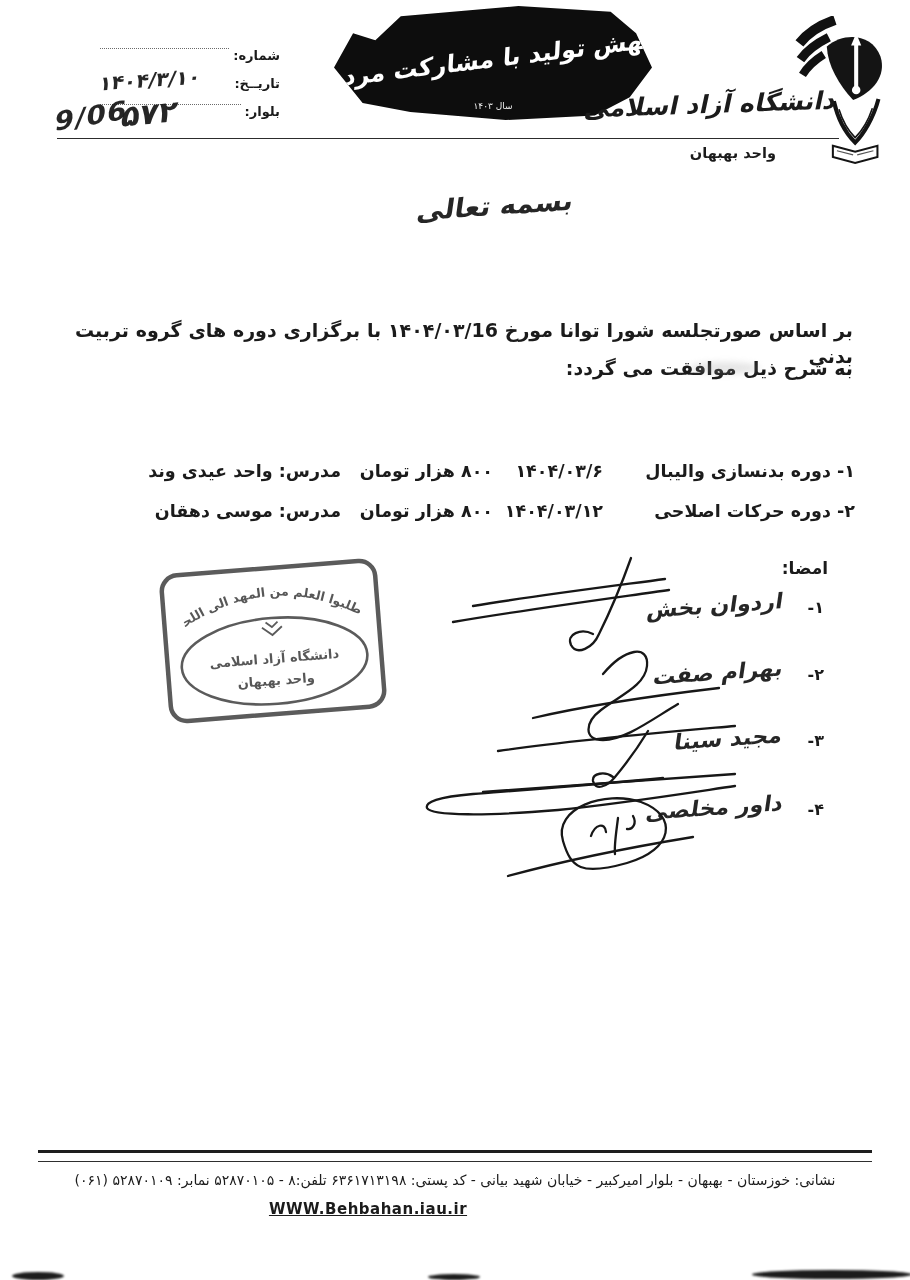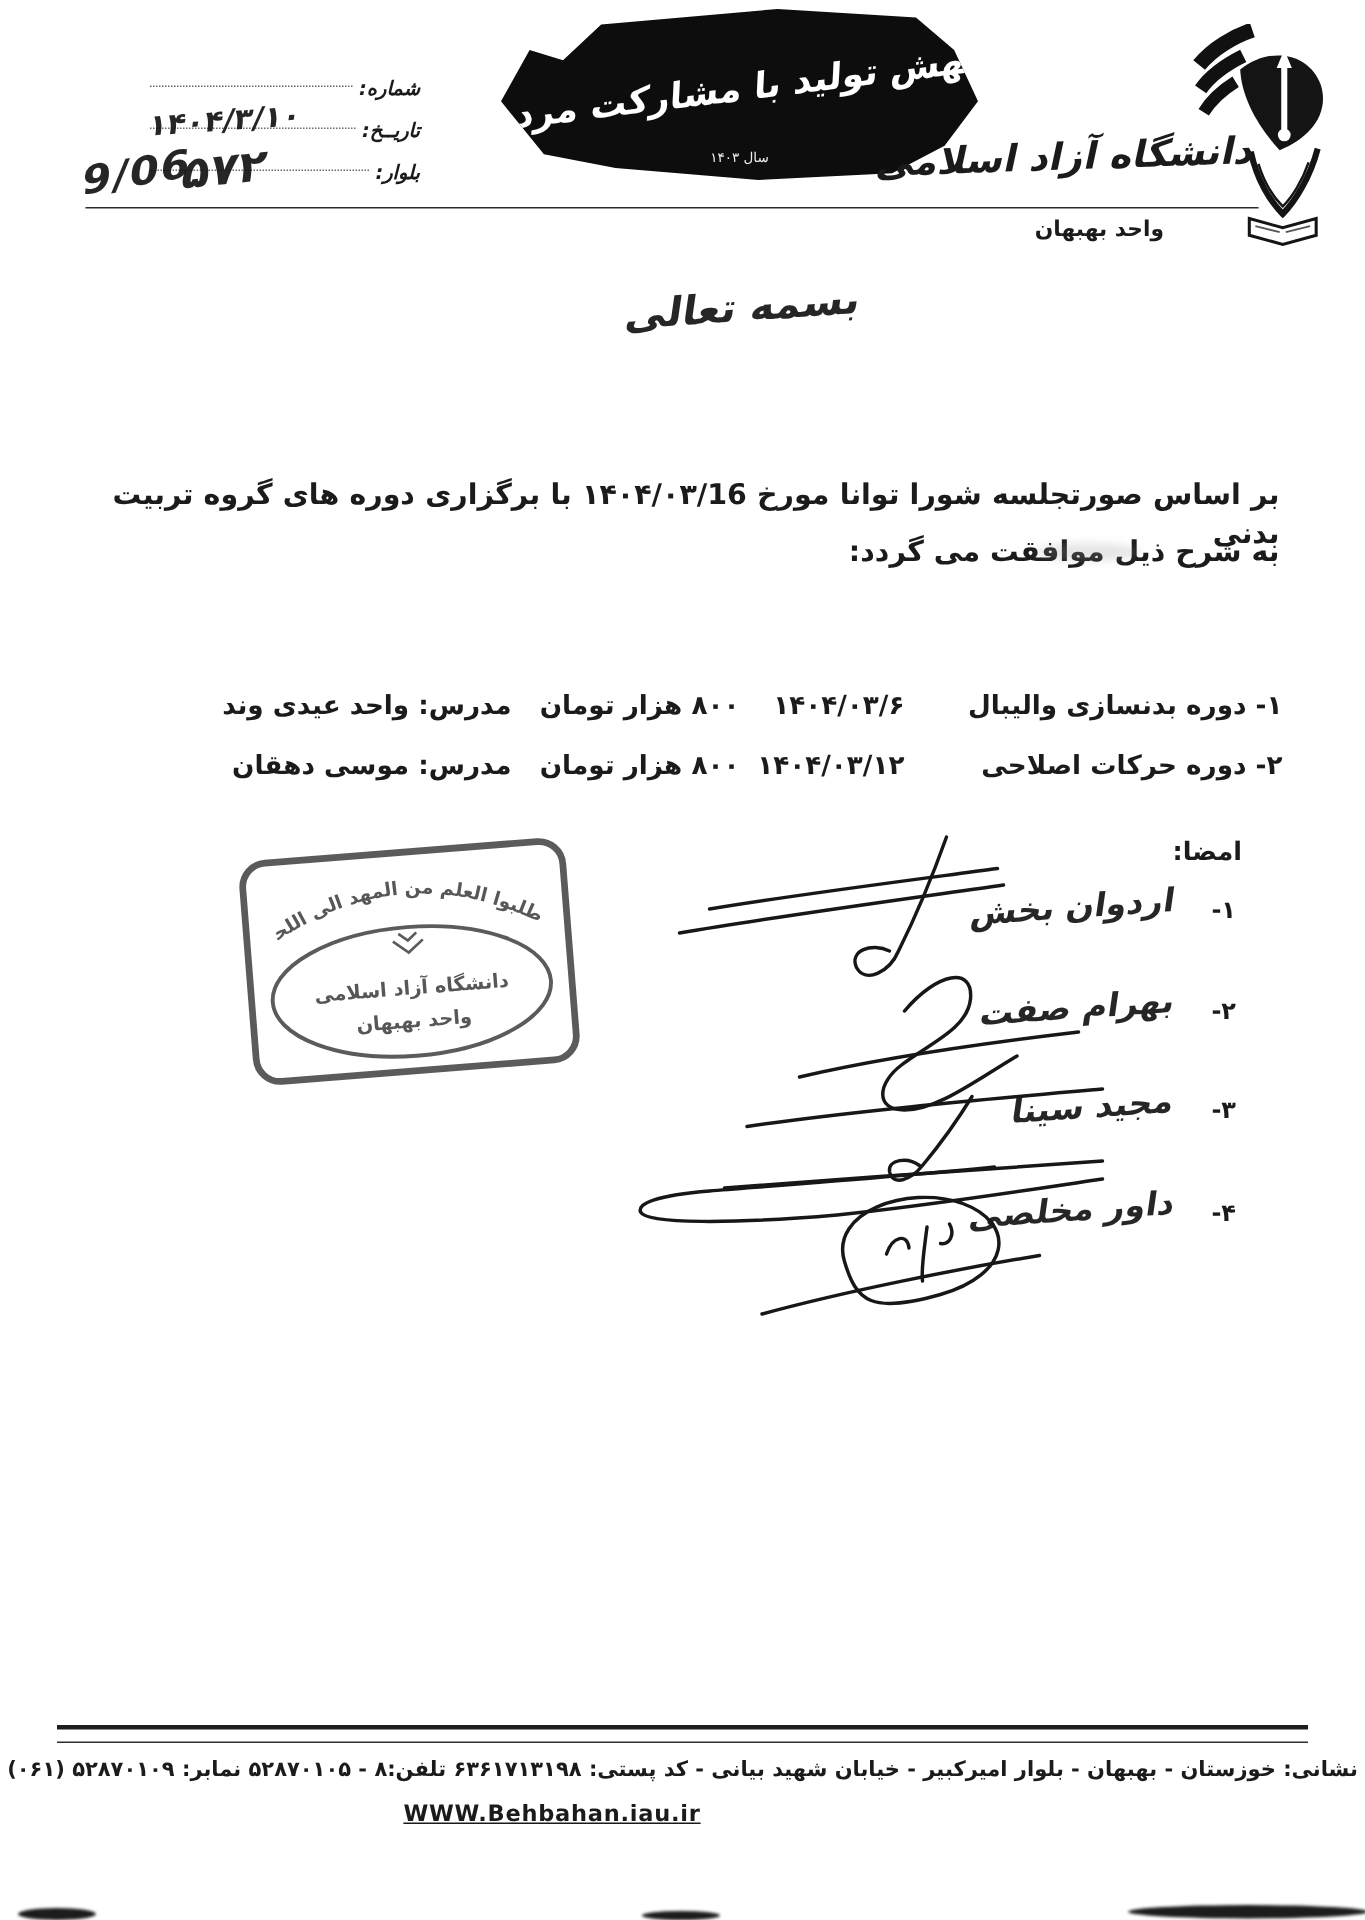--- a/index.html
+++ b/index.html
@@ -3,21 +3,21 @@
 <meta charset="utf-8">
 <style>
   html,body{margin:0;padding:0;background:#e8e8e8;}
   .page{
     position:relative; width:910px; height:1280px; margin:0 auto;
     background:#ffffff; overflow:hidden; color:#1b1b1b;
     font-family:"DejaVu Sans", sans-serif;
   }
   .abs{position:absolute;}
   
-  .field-row{display:flex; direction:rtl; align-items:center; width:180px; height:22px;font-style:italic;}
+  .field-row{display:flex; direction:rtl; align-items:flex-start; width:180px; height:22px;}
   .field-label{font-size:13px; font-weight:bold; white-space:nowrap; padding-left:4px;}
   .field-dots{flex:1; border-bottom:1.5px dotted #6a6a6a; margin-bottom:4px;}
   
   .hand{
     direction:rtl; color:#141414; font-weight:600;
     transform:skewX(-12deg) rotate(-4deg); transform-origin:center;
     letter-spacing:1px; white-space:nowrap; opacity:.92;
   }
   
   .banner{
@@ -54,37 +54,37 @@
   .sig-index{font-size:16px; font-weight:bold; width:28px;}
   .sig-name{font-size:22px; margin-right:14px;}
   .sig-svg{left:413px; top:546px; width:340px; height:345px;}
   .sig-svg path{fill:none; stroke:#171717; stroke-width:2.3; stroke-linecap:round;}
   
   .stamp{left:163px; top:565px; width:220px; height:152px; transform:rotate(-4.5deg); opacity:.85;}
   .stamp svg text{font-family:"DejaVu Sans", sans-serif; font-weight:bold; fill:#3a3a3a; direction:rtl;}
   
   .footer-rule-thick{left:38px; top:1150px; width:834px; border-top:3px solid #1e1e1e;}
   .footer-rule-thin{left:38px; top:1161px; width:834px; border-top:1.2px solid #2e2e2e;}
-  .footer-address{left:0; top:1172px; width:910px; text-align:center; font-size:14px; font-weight:bold; direction:rtl;}
+  .footer-address{left:0; top:1172px; width:910px; text-align:center; font-size:14px; font-weight:normal; direction:rtl;}
   .footer-url{left:0; top:1200px; width:736px; text-align:center; font-size:15px; font-weight:bold;
     text-decoration:underline; letter-spacing:.5px;}
   .smudge{background:#1c1c1c; border-radius:50%; filter:blur(1.2px);}
   .ghost{background:#9a9a9a; border-radius:50%; filter:blur(3px); opacity:.25;}
 </style>
 </head>
 <body>
 
 <div class="page">
 
   <div class="abs" style="left:100px; top:48px;">
     <div class="field-row">
       <span class="field-label">شماره:</span>
       <span class="field-dots"></span>
     </div>
-    <div class="field-row" style="margin-top:6px;">
+    <div class="field-row" style="margin-top:6px;flex-direction:column;">
       <span class="field-label">تاریــخ:</span>
       <span class="field-dots"></span>
     </div>
     <div class="field-row" style="margin-top:6px;">
       <span class="field-label">بلوار:</span>
       <span class="field-dots"></span>
     </div>
   </div>
 
   <div class="abs hand" style="left:100px; top:68px; font-size:20px;">۱۴۰۴/۳/۱۰</div>

